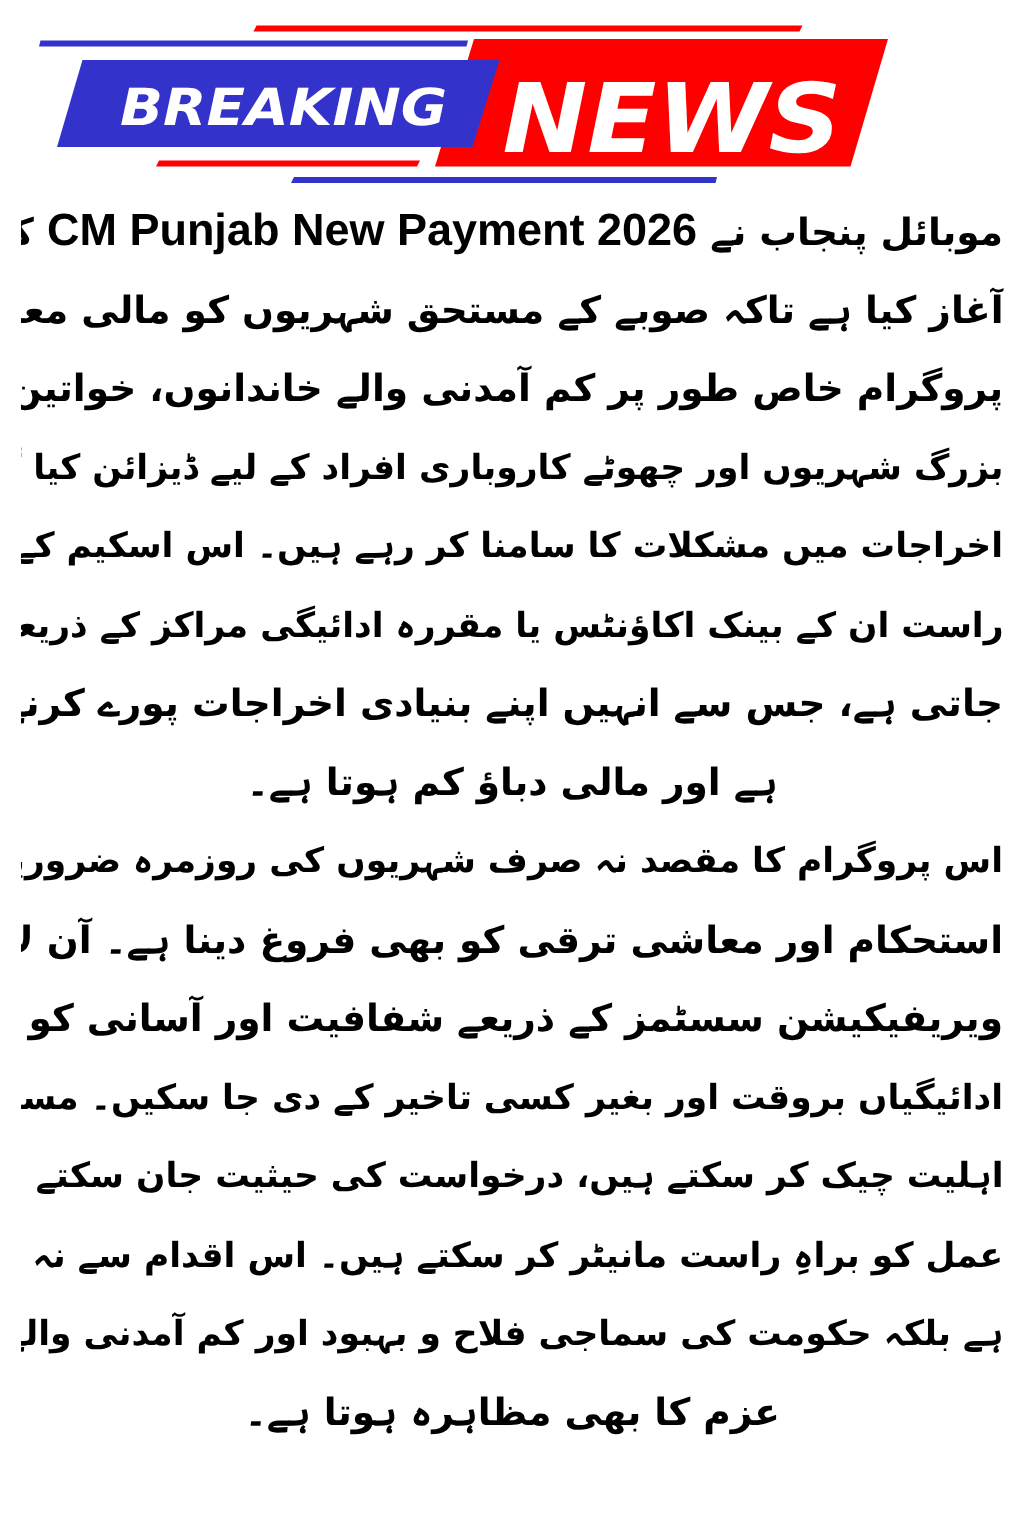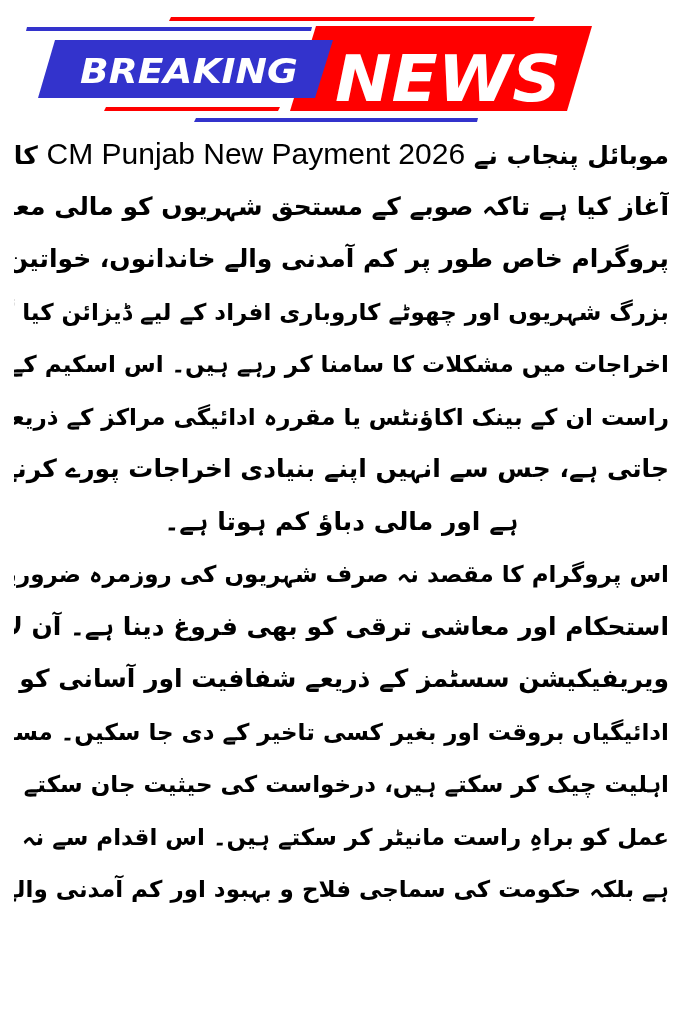--- a/index.html
+++ b/index.html
@@ -51,21 +51,21 @@
     }
     .line.center {
       text-align: left;
       text-align-last: center;
     }
     .line.tight { font-size: 23px; }
     .latin {
       direction: ltr;
       unicode-bidi: isolate;
       font-family: "Liberation Sans", sans-serif;
-      font-weight: normal;
+      font-weight: bold;
       font-size: 30px;
     }
   </style>
 </head>
 <body>
 
 <div class="banner">
   <svg width="683" height="130" viewBox="0 0 683 130">
 
     <polygon points="171,17 535,17 533,21 169,21" fill="#ff0000"></polygon>
@@ -96,13 +96,14 @@
   <div class="line tight">راست ان کے بینک اکاؤنٹس یا مقررہ ادائیگی مراکز کے ذریعے مالی امداد فراہم کی</div>
   <div class="line">جاتی ہے، جس سے انہیں اپنے بنیادی اخراجات پورے کرنے میں سہولت ملتی</div>
   <div class="line center">ہے اور مالی دباؤ کم ہوتا ہے۔</div>
   <div class="line tight">اس پروگرام کا مقصد نہ صرف شہریوں کی روزمرہ ضروریات کو پورا کرنا بلکہ سماجی</div>
   <div class="line">استحکام اور معاشی ترقی کو بھی فروغ دینا ہے۔ آن لائن اور موبائل بیسڈ</div>
   <div class="line">ویریفیکیشن سسٹمز کے ذریعے شفافیت اور آسانی کو یقینی بنایا گیا ہے، تاکہ</div>
   <div class="line tight">ادائیگیاں بروقت اور بغیر کسی تاخیر کے دی جا سکیں۔ مستحق شہری آسانی سے اپنی</div>
   <div class="line tight">اہلیت چیک کر سکتے ہیں، درخواست کی حیثیت جان سکتے ہیں اور مالی معاونت کے</div>
   <div class="line tight">عمل کو براہِ راست مانیٹر کر سکتے ہیں۔ اس اقدام سے نہ صرف فوری اقتصادی مدد ملتی</div>
   <div class="line tight">ہے بلکہ حکومت کی سماجی فلاح و بہبود اور کم آمدنی والے گھروں کی معاونت کے</div>
+  <div class="line center">عزم کا بھی مظاہرہ ہوتا ہے۔</div>
 </div>
 
 </body></html>

